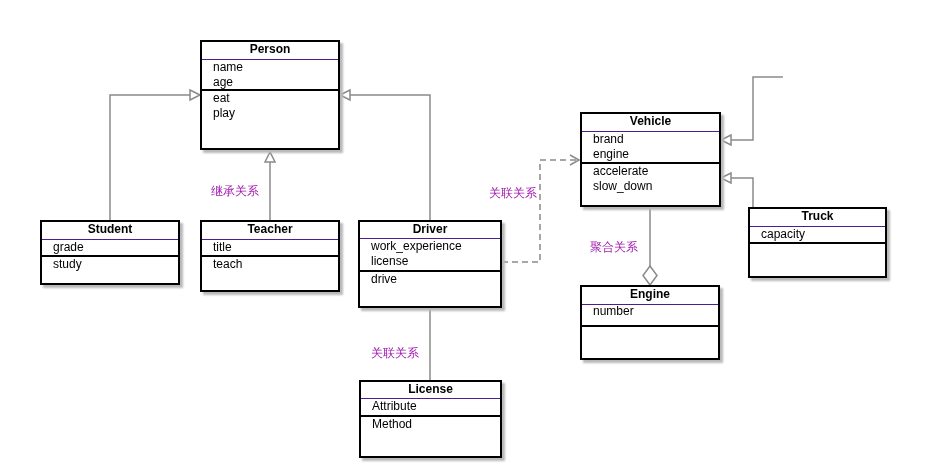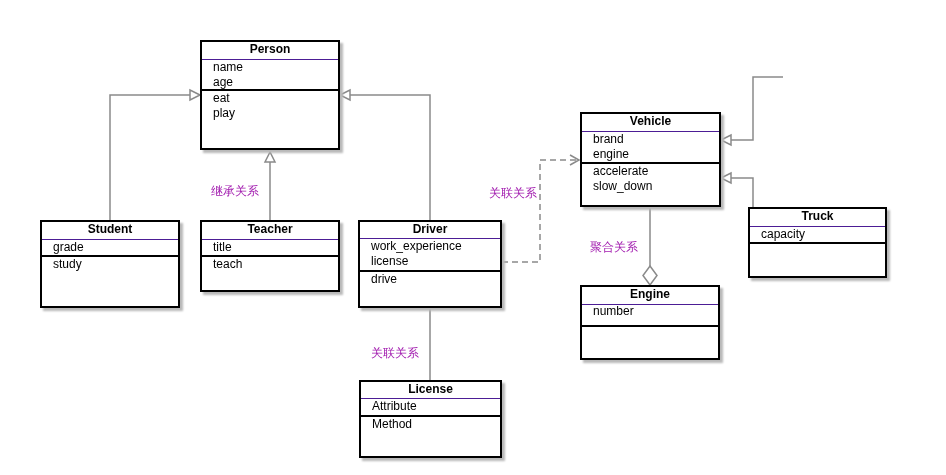--- a/index.html
+++ b/index.html
@@ -72,21 +72,21 @@
     <div class="uml-attrs" style="height:31px">
       <div class="uml-line">name</div>
       <div class="uml-line">age</div>
     </div>
     <div class="uml-methods">
       <div class="uml-line">eat</div>
       <div class="uml-line">play</div>
     </div>
   </div>
 
-  <div class="uml-class" style="left:40px;top:220px;width:140px;height:88px">
+  <div class="uml-class" style="left:40px;top:220px;width:140px;height:65px">
     <div class="uml-title" style="height:18px">Student</div>
     <div class="uml-attrs" style="height:17px">
       <div class="uml-line">grade</div>
     </div>
     <div class="uml-methods">
       <div class="uml-line">study</div>
     </div>
   </div>
 
   <div class="uml-class" style="left:200px;top:220px;width:140px;height:72px">

